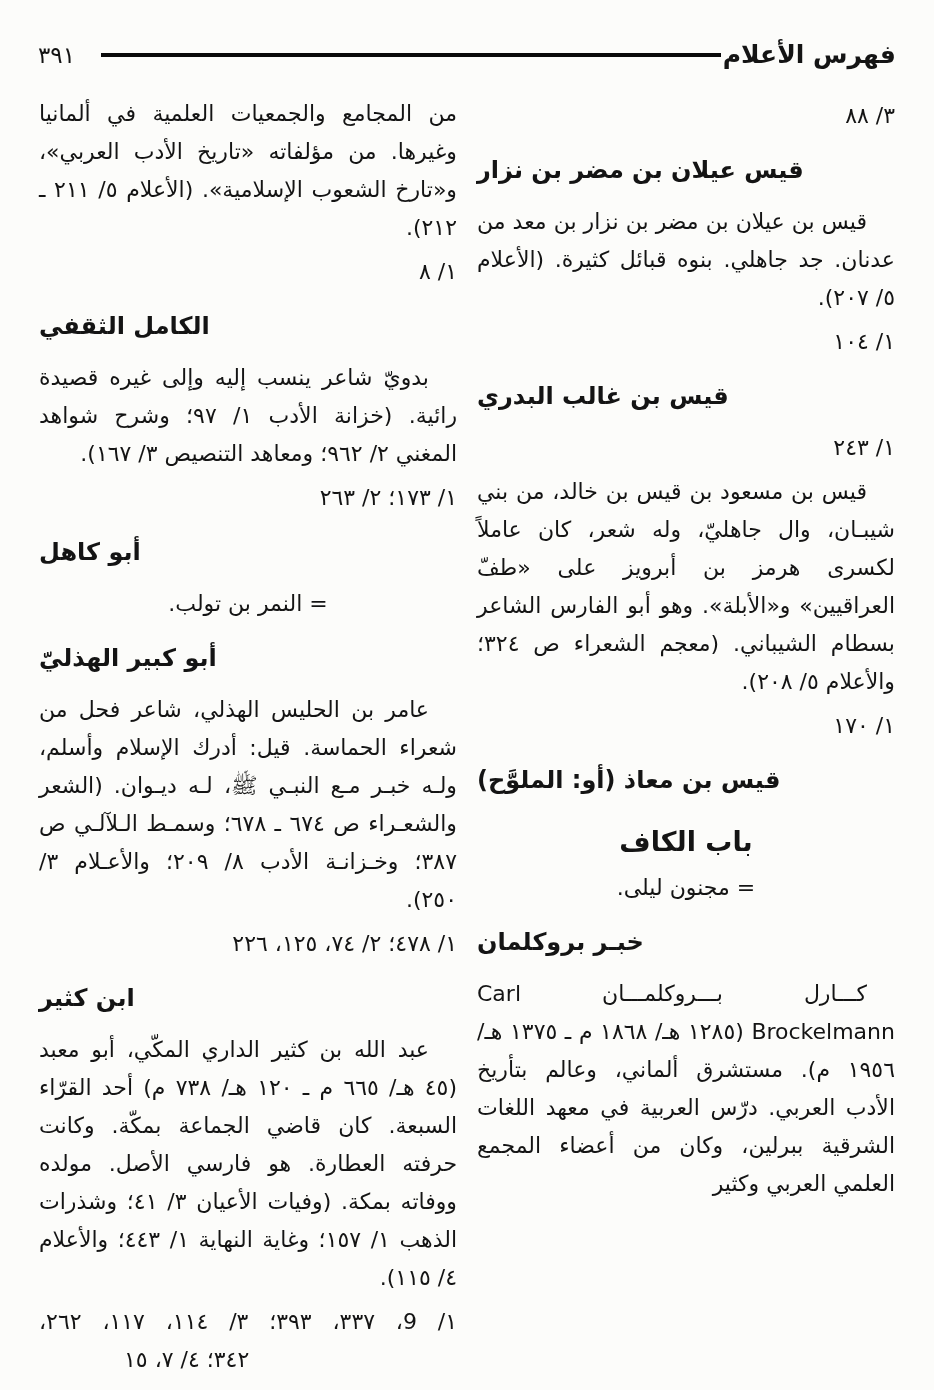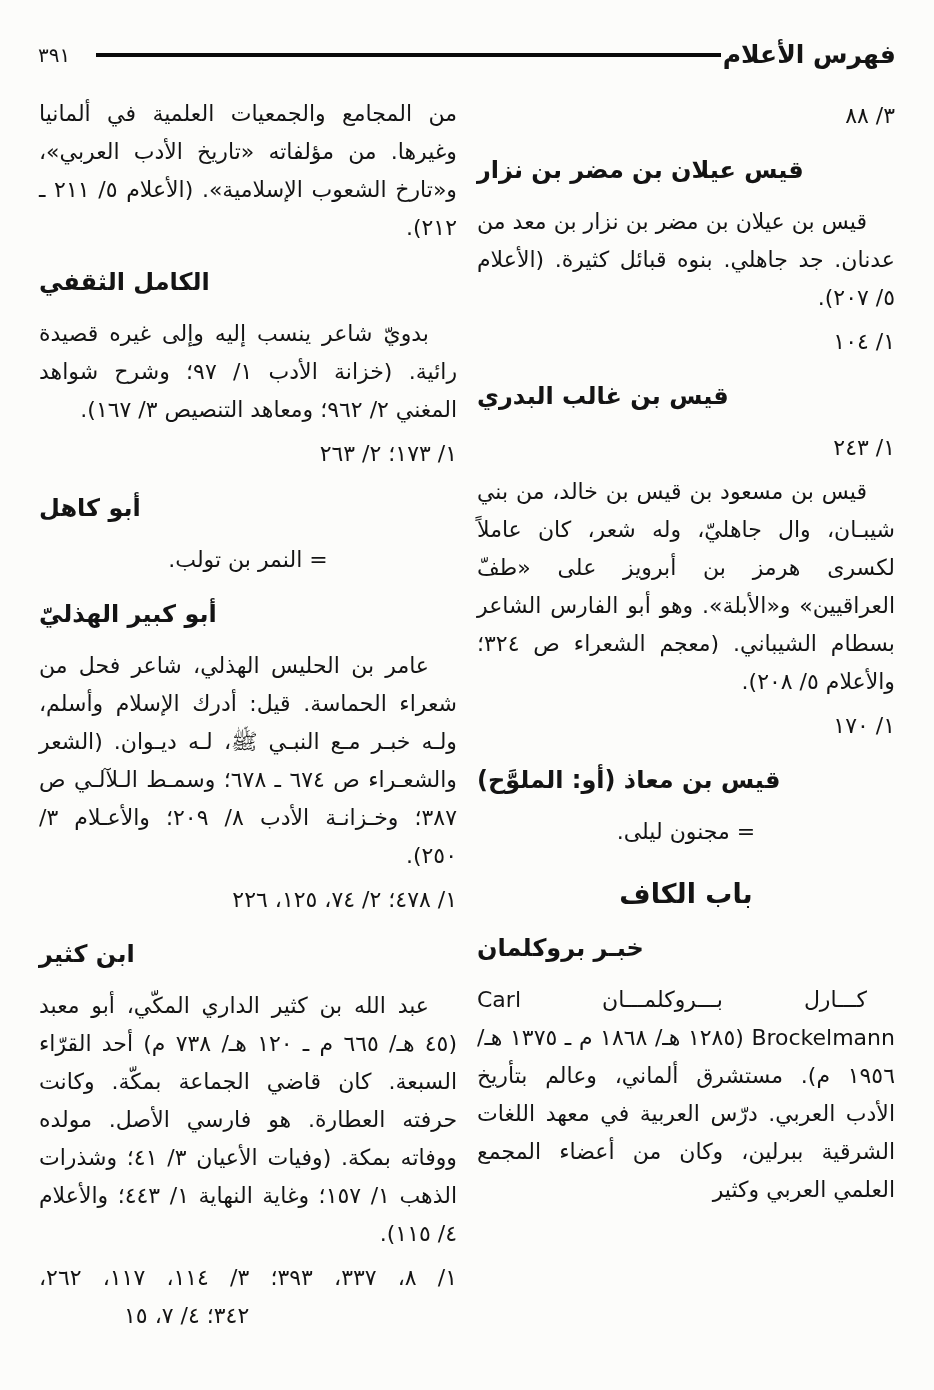--- a/index.html
+++ b/index.html
@@ -24,21 +24,21 @@
     white-space:nowrap;
     letter-spacing:0;
   }
   .hdr-rule{
     flex:1;height:4px;background:#090909;
     margin-left:26px;margin-right:2px;
     border-bottom:1px solid #090909;
     box-sizing:border-box;
   }
   .hdr-num{
-    font-size:20px;white-space:nowrap;
+    font-size:23px;white-space:nowrap;
   }
   
   .cols{
     display:flex;gap:20px;
     padding:26px 39px 0 39px;
   }
   .col{width:418px;}
   
   .blk{font-size:22px;line-height:38px;}
   .para{
@@ -97,37 +97,38 @@
     <div class="col">
         <div class="blk ref">٣/ ٨٨</div>
         <div class="blk heading">قيس عيلان بن مضر بن نزار</div>
         <div class="blk para">قيس بن عيلان بن مضر بن نزار بن معد من عدنان. جد جاهلي. بنوه قبائل كثيرة. (الأعلام ٥/ ٢٠٧).</div>
         <div class="blk ref">١/ ١٠٤</div>
         <div class="blk heading">قيس بن غالب البدري</div>
         <div class="blk ref">١/ ٢٤٣</div>
         <div class="blk para">قيس بن مسعود بن قيس بن خالد، من بني شيبـان، وال جاهليّ، وله شعر، كان عاملاً لكسرى هرمز بن أبرويز على «طفّ العراقيين» و«الأبلة». وهو أبو الفارس الشاعر بسطام الشيباني. (معجم الشعراء ص ٣٢٤؛ والأعلام ٥/ ٢٠٨).</div>
         <div class="blk ref">١/ ١٧٠</div>
         <div class="blk heading">قيس بن معاذ (أو: الملوَّح)</div>
+        <div class="blk chapter">باب الكاف</div>
         <div class="blk crossref">= مجنون ليلى.</div>
-        <div class="blk chapter">باب الكاف</div>
         <div class="blk heading">خبـر بروكلمان</div>
         <div class="blk para">كـــارل بـــروكلمـــان Carl Brockelmann (١٢٨٥ هـ/ ١٨٦٨ م ـ ١٣٧٥ هـ/ ١٩٥٦ م). مستشرق ألماني، وعالم بتأريخ الأدب العربي. درّس العربية في معهد اللغات الشرقية ببرلين، وكان من أعضاء المجمع العلمي العربي وكثير</div>
       </div>
     <div class="col">
         <div class="blk para para-cont">من المجامع والجمعيات العلمية في ألمانيا وغيرها. من مؤلفاته «تاريخ الأدب العربي»، و«تارخ الشعوب الإسلامية». (الأعلام ٥/ ٢١١ ـ ٢١٢).</div>
+        <div class="blk ref">١/ ٨</div>
         <div class="blk heading">الكامل الثقفي</div>
         <div class="blk para">بدويّ شاعر ينسب إليه وإلى غيره قصيدة رائية. (خزانة الأدب ١/ ٩٧؛ وشرح شواهد المغني ٢/ ٩٦٢؛ ومعاهد التنصيص ٣/ ١٦٧).</div>
         <div class="blk ref">١/ ١٧٣؛ ٢/ ٢٦٣</div>
         <div class="blk heading">أبو كاهل</div>
         <div class="blk crossref">= النمر بن تولب.</div>
         <div class="blk heading">أبو كبير الهذليّ</div>
         <div class="blk para">عامر بن الحليس الهذلي، شاعر فحل من شعراء الحماسة. قيل: أدرك الإسلام وأسلم، ولـه خبـر مـع النبـي ﷺ، لـه ديـوان. (الشعر والشعـراء ص ٦٧٤ ـ ٦٧٨؛ وسمـط الـلآلـي ص ٣٨٧؛ وخـزانـة الأدب ٨/ ٢٠٩؛ والأعـلام ٣/ ٢٥٠).</div>
         <div class="blk ref">١/ ٤٧٨؛ ٢/ ٧٤، ١٢٥، ٢٢٦</div>
         <div class="blk heading">ابن كثير</div>
         <div class="blk para">عبد الله بن كثير الداري المكّي، أبو معبد (٤٥ هـ/ ٦٦٥ م ـ ١٢٠ هـ/ ٧٣٨ م) أحد القرّاء السبعة. كان قاضي الجماعة بمكّة. وكانت حرفته العطارة. هو فارسي الأصل. مولده ووفاته بمكة. (وفيات الأعيان ٣/ ٤١؛ وشذرات الذهب ١/ ١٥٧؛ وغاية النهاية ١/ ٤٤٣؛ والأعلام ٤/ ١١٥).</div>
         <div class="blk ref2">
-          <div class="l1">١/ ٨، ٣٣٧، ٣٩٣؛ ٣/ ١١٤، ١١٧، ٢٦٢،</div>
+          <div class="l1">١/ 9، ٣٣٧، ٣٩٣؛ ٣/ ١١٤، ١١٧، ٢٦٢،</div>
           <div class="l2">٣٤٢؛ ٤/ ٧، ١٥</div>
         </div>
       </div>
   </div>
 
 </div>
 
 </body></html>

